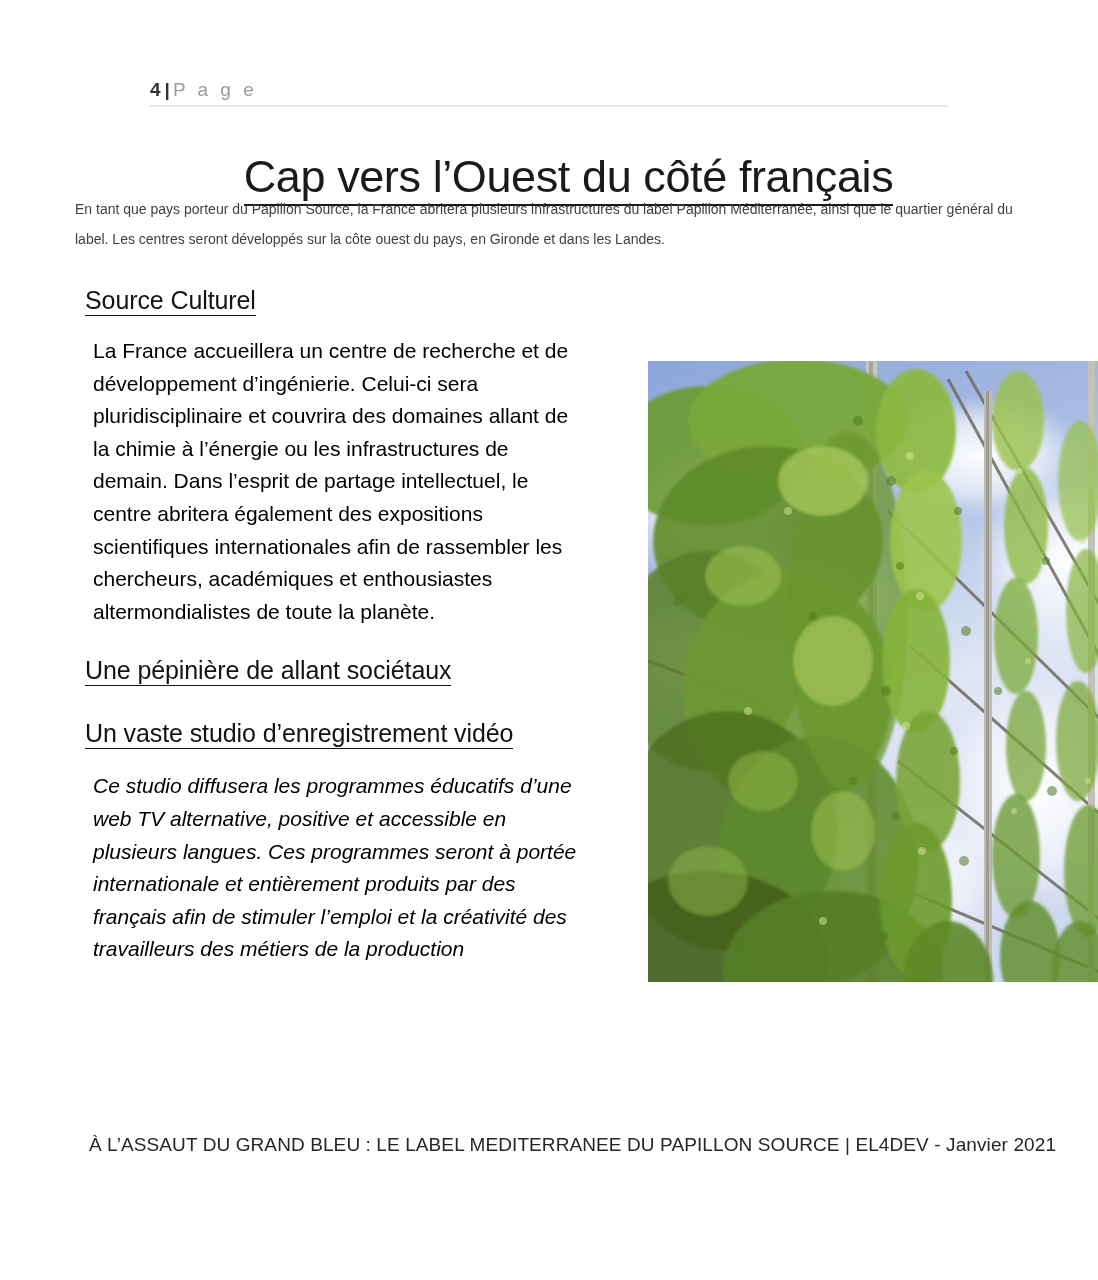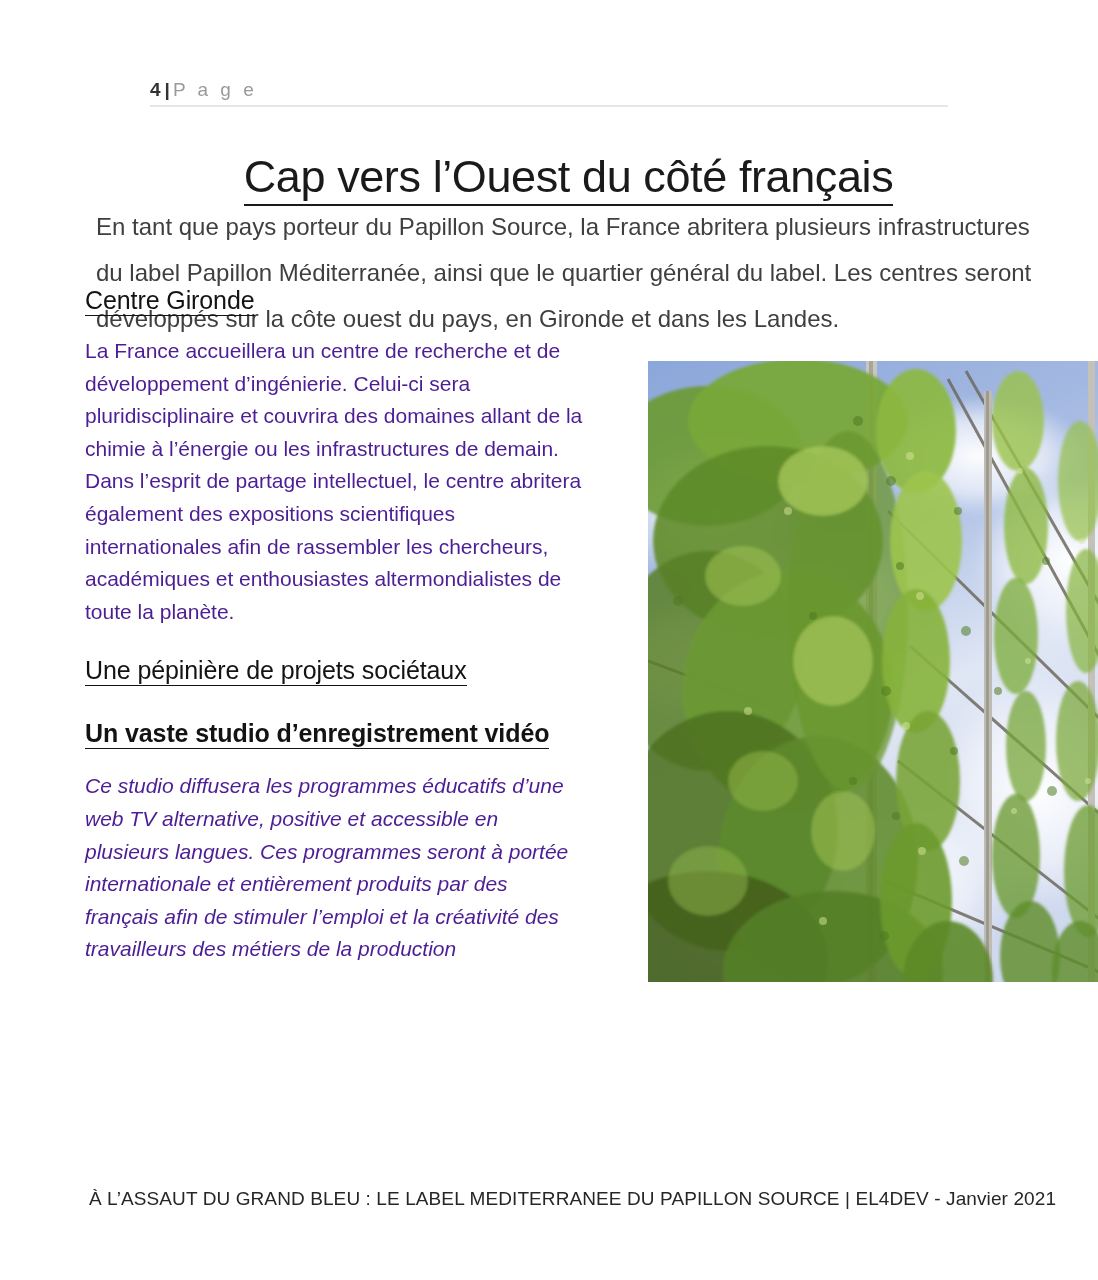--- a/index.html
+++ b/index.html
@@ -69,25 +69,25 @@
     letter-spacing: -0.4px;
   }
   .doc-title span {
     border-bottom: 2px solid #1a1a1a;
     padding-bottom: 2px;
   }
 
   
   .intro {
     position: absolute;
-    left: 96px;
+    left: 75px;
     top: 180px;
     width: 955px;
-    font-size: 24px;
-    line-height: 46px;
+    font-size: 14px;
+    line-height: 30px;
     color: #3f3f3f;
   }
 
   
   .left-col {
     position: absolute;
     left: 85px;
     top: 284px;
     width: 500px;
   }
@@ -102,48 +102,48 @@
   .sec-heading .u {
     border-bottom: 1.6px solid #131313;
     display: inline;
     padding-bottom: 1px;
     box-decoration-break: clone;
     -webkit-box-decoration-break: clone;
   }
   .sec-body {
     font-size: 21px;
     line-height: 32.6px;
-    color: #4c1d95;
-    margin: 0;
+    color: #000000;
+    margin: 8px;
   }
   .block-1 { margin-top: 0; }
   .block-1 .sec-body { margin-top: 18px; }
   .block-2 { margin-top: 26px; }
   .block-2 .sec-body { margin-top: 14px; }
   .block-3 { margin-top: 26px; }
-  .block-3 .sec-heading { line-height: 41px; font-weight: bold; }
+  .block-3 .sec-heading { line-height: 41px; }
   .block-3 .sec-body { margin-top: 16px; font-style: italic; }
 
   
   .photo {
     position: absolute;
     left: 608px;
     top: 345px;
     width: 454px;
     height: 621px;
     overflow: hidden;
     background: #9fb4dd;
   }
   .photo svg { display: block; }
 
   
   .footer {
     position: absolute;
     left: 80px;
-    top: 1186px;
+    top: 1132px;
     width: 985px;
     text-align: center;
     font-size: 19px;
     line-height: 26px;
     color: #262626;
     letter-spacing: 0.1px;
     white-space: nowrap;
   }
 </style>
 </head>
@@ -158,26 +158,26 @@
   </div>
   <div class="header-rule"></div>
 
   <h1 class="doc-title"><span>Cap vers l’Ouest du côté français</span></h1>
 
   <p class="intro">En tant que pays porteur du Papillon Source, la France abritera plusieurs infrastructures du label Papillon Méditerranée, ainsi que le quartier général du label. Les centres seront développés sur la côte ouest du pays, en Gironde et dans les Landes.</p>
 
   <div class="left-col">
 
     <div class="block-1">
-      <h2 class="sec-heading"><span class="u">Centre Gironde</span></h2>
+      <h2 class="sec-heading"><span class="u">Source Culturel</span></h2>
       <p class="sec-body">La France accueillera un centre de recherche et de développement d’ingénierie. Celui-ci sera pluridisciplinaire et couvrira des domaines allant de la chimie à l’énergie ou les infrastructures de demain. Dans l’esprit de partage intellectuel, le centre abritera également des expositions scientifiques internationales afin de rassembler les chercheurs, académiques et enthousiastes altermondialistes de toute la planète.</p>
     </div>
 
     <div class="block-2">
-      <h2 class="sec-heading"><span class="u">Une pépinière de projets sociétaux</span></h2>
+      <h2 class="sec-heading"><span class="u">Une pépinière de allant sociétaux</span></h2>
     </div>
 
     <div class="block-3">
       <h2 class="sec-heading"><span class="u">Un vaste studio d’enregistrement vidéo</span></h2>
       <p class="sec-body">Ce studio diffusera les programmes éducatifs d’une web TV alternative, positive et accessible en plusieurs langues. Ces programmes seront à portée internationale et entièrement produits par des français afin de stimuler l’emploi et la créativité des travailleurs des métiers de la production</p>
     </div>
 
   </div>
 
   <figure class="photo">

